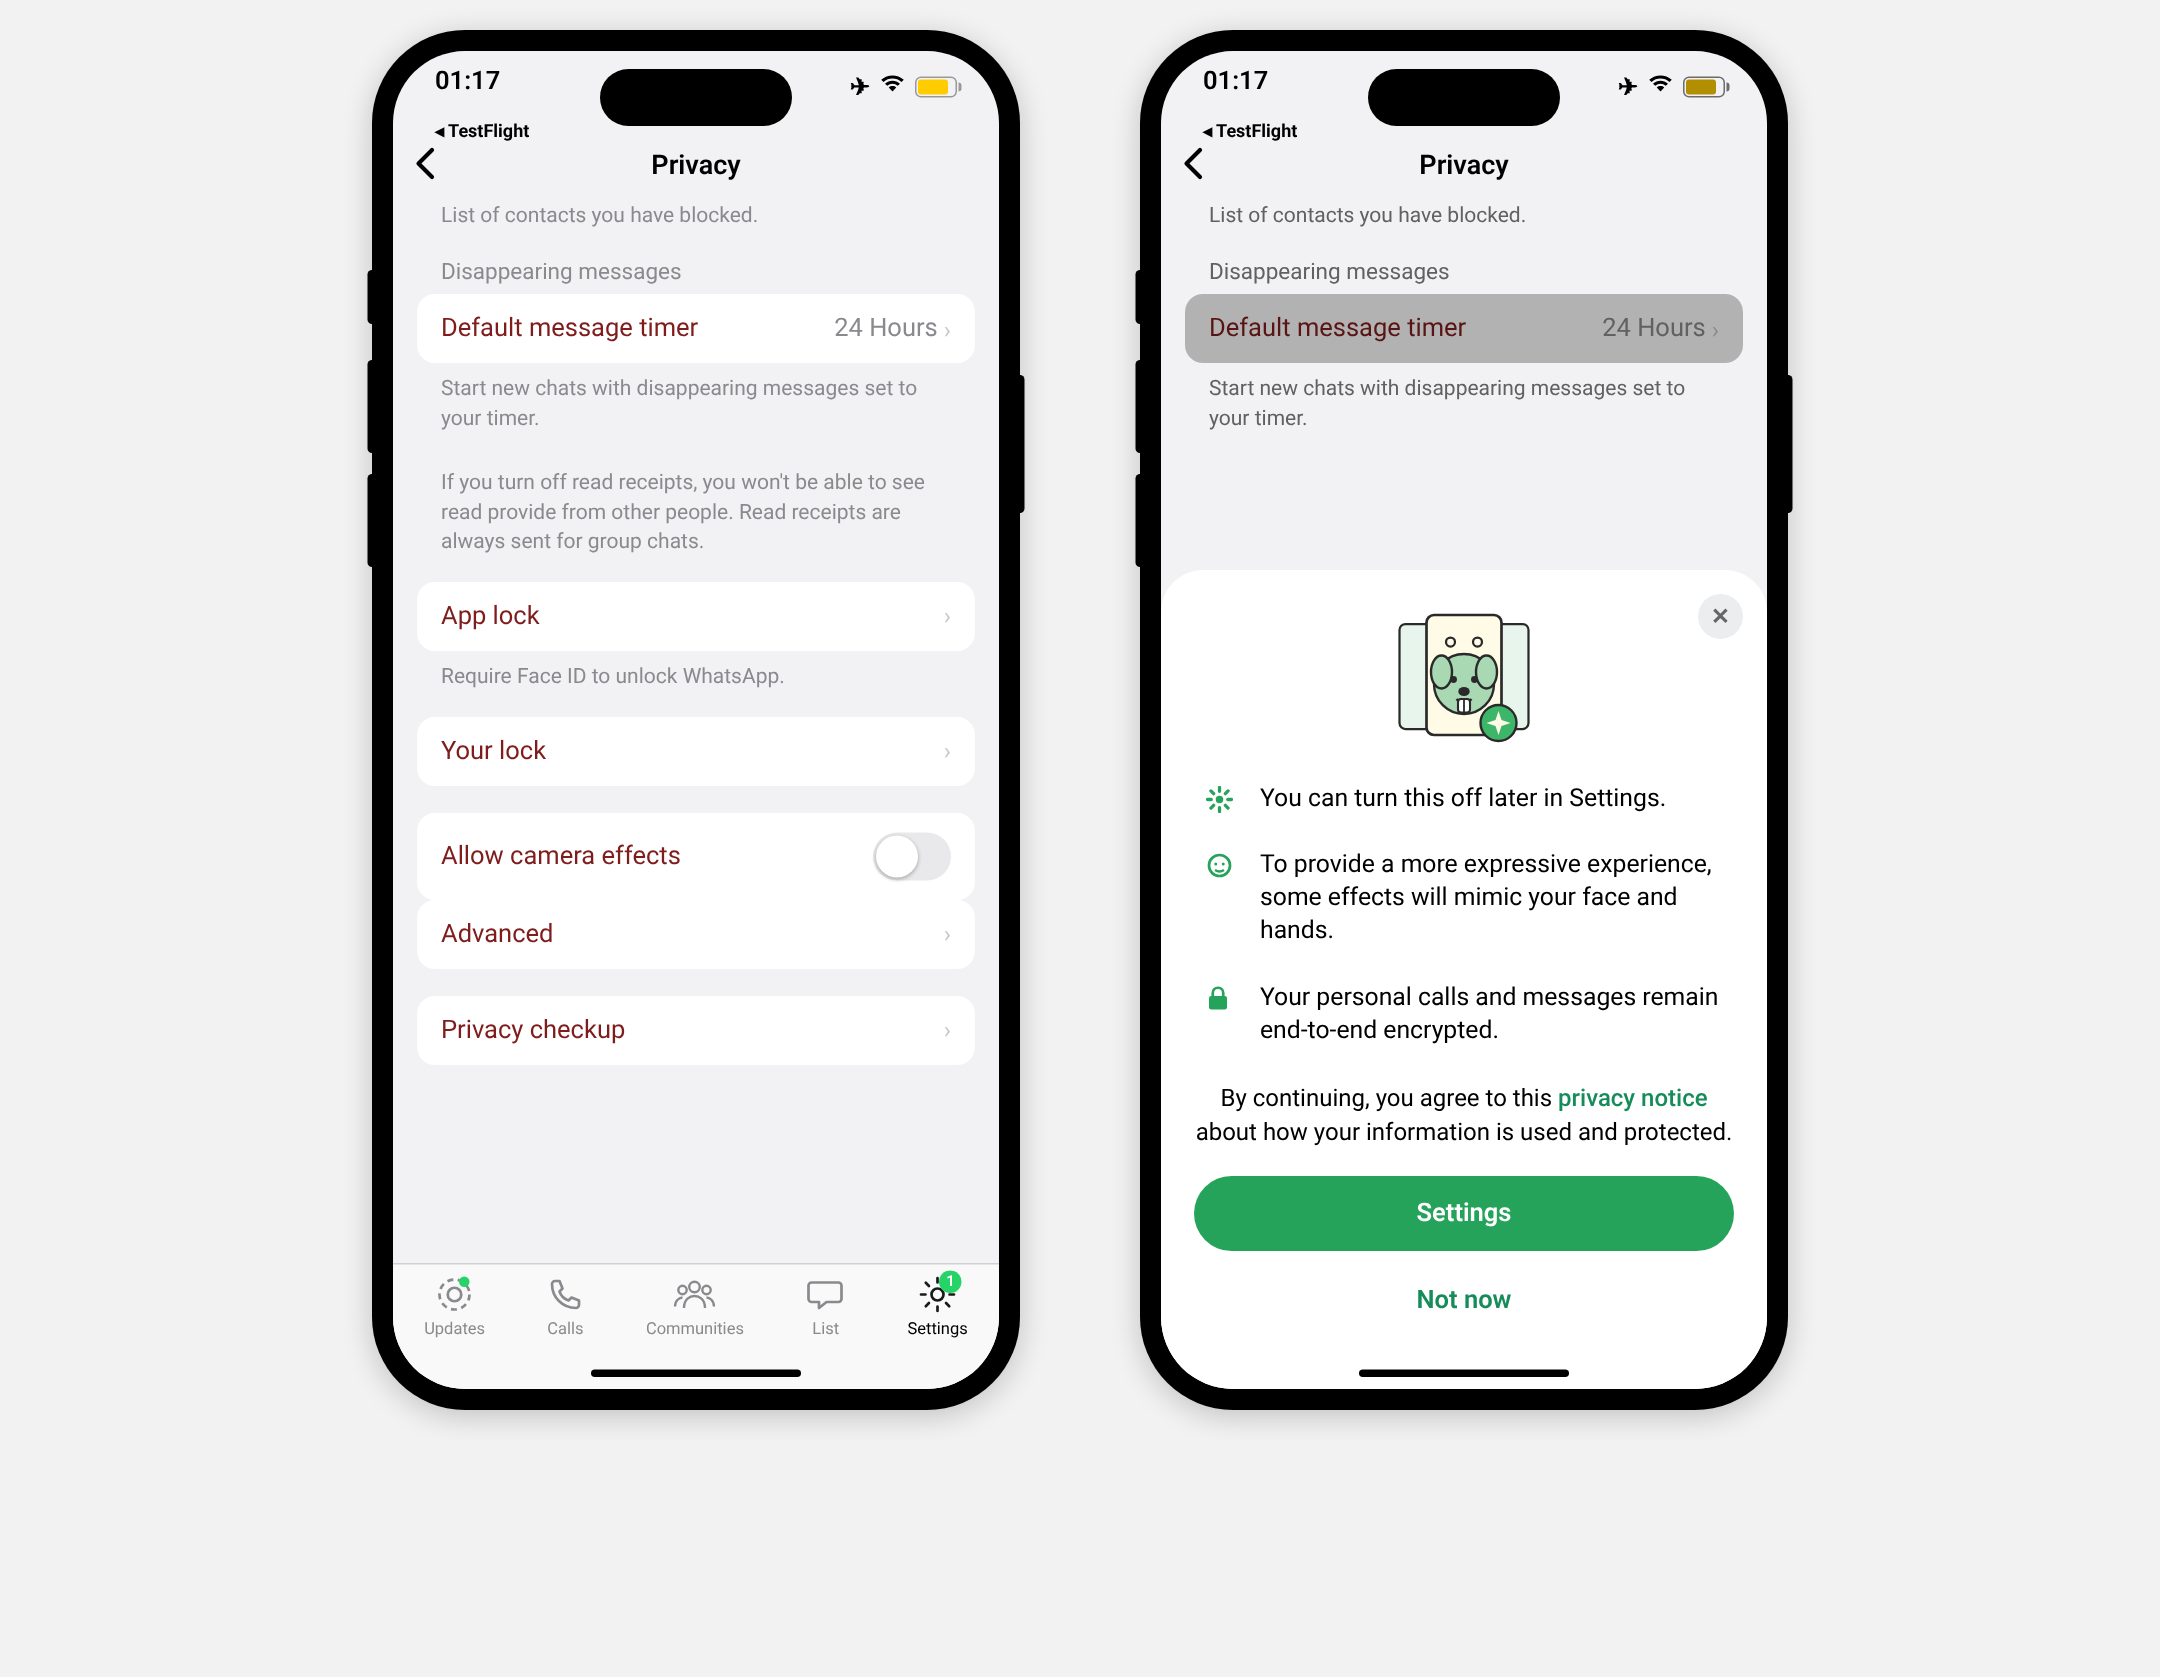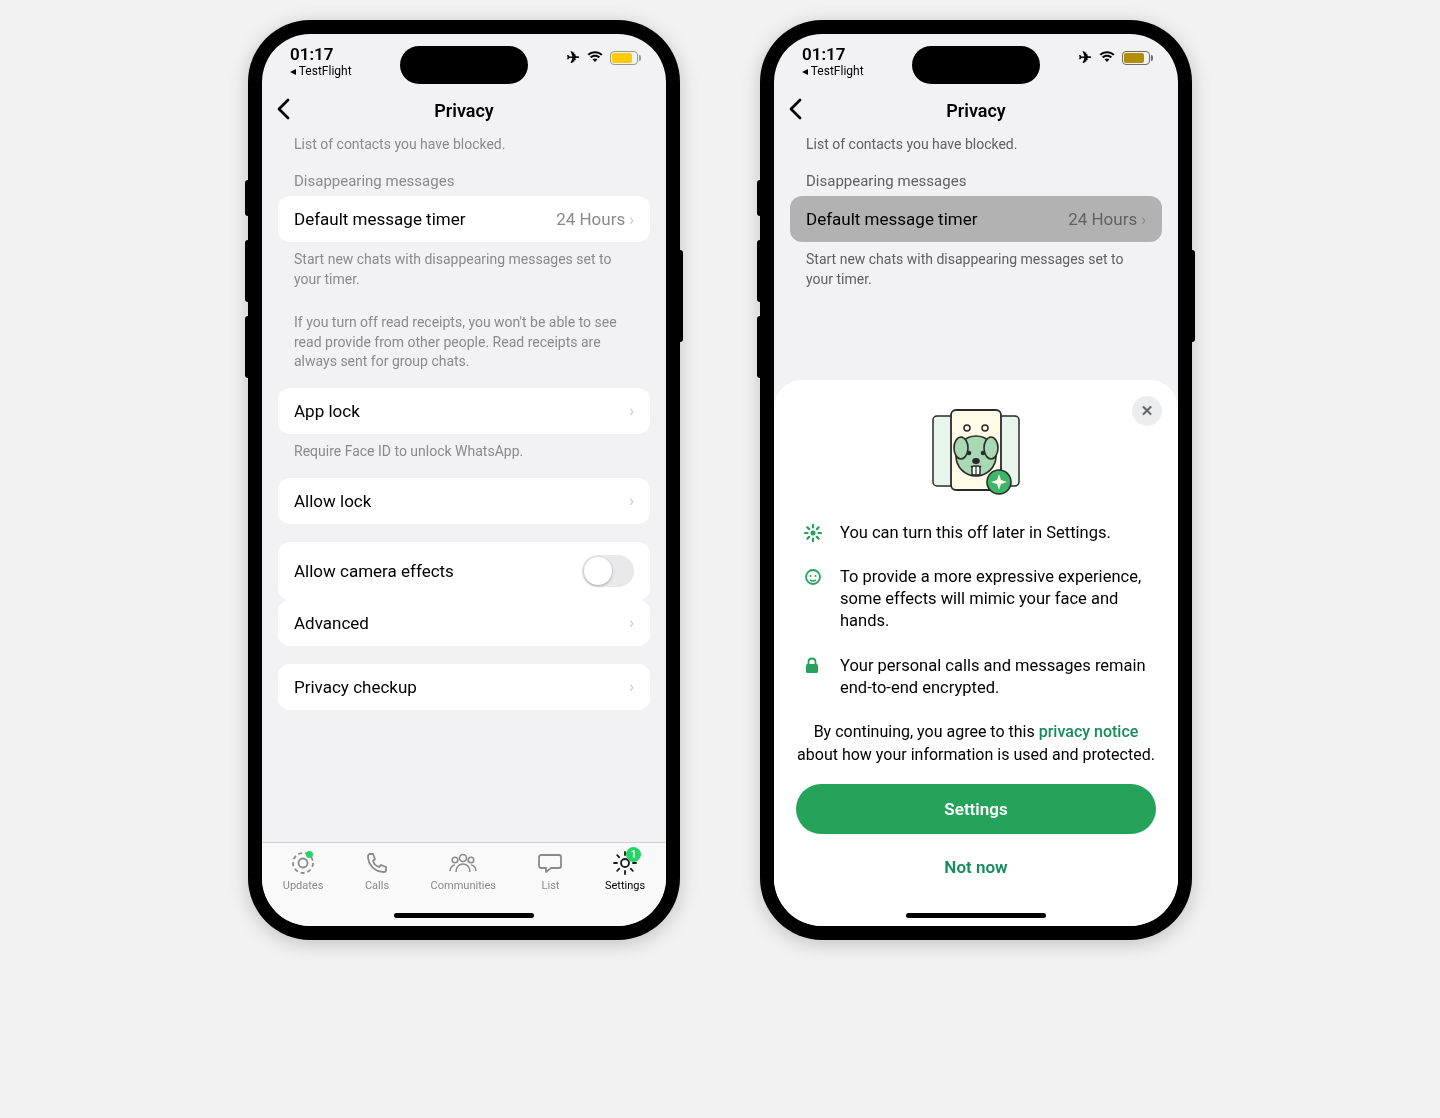--- a/index.html
+++ b/index.html
@@ -41,23 +41,23 @@
     width: 128px; height: 38px;
     background: #000; border-radius: 20px;
     z-index: 50;
   }
   .status-bar {
     height: 54px;
     display:flex; justify-content:space-between; align-items:flex-start;
     padding: 10px 28px 0;
     font-size: 16px; font-weight:600;
   }
-  .status-left { display:flex; flex-direction:column; gap:0; }
+  .status-left { display:flex; flex-direction:column; gap:16px; }
   .status-time { font-size:17px; font-weight:600; }
-  .status-back { font-size:12px; font-weight:400; }
+  .status-back { font-size:12px; font-weight:700; }
   .status-right { display:flex; gap:6px; align-items:center; padding-top:4px; }
   .airplane-icon { font-size:16px; }
   .wifi-icon { font-size:14px; }
   .battery {
     width:28px; height:14px; border:1.5px solid #999; border-radius:4px;
     position:relative; display:inline-block;
   }
   .battery::after {
     content:''; position:absolute; right:-4px; top:3px; width:2px; height:6px;
     background:#999; border-radius:0 2px 2px 0;
@@ -87,21 +87,21 @@
   .section-header {
     color:#8a8a8e; font-size:15px; padding:10px 16px 6px;
   }
   .row-group {
     background:#fff; border-radius:12px;
   }
   .row {
     display:flex; align-items:center; justify-content:space-between;
     padding: 13px 16px; font-size:17px;
   }
-  .row-label { color:#000000; }
+  .row-label { color:#7f1d1d; }
   .row-value { color:#8a8a8e; font-size:17px; display:flex; align-items:center; gap:4px; }
   .chevron { color:#c7c7cc; font-size:16px; }
   .footer-text {
     color:#8a8a8e; font-size:14px; padding:8px 16px 16px; line-height:1.4;
   }
   .learn-more { color:#168c5a; font-weight:500; }
 
   .toggle {
     width:52px; height:32px; border-radius:16px; position:relative;
   }
@@ -236,21 +236,21 @@
       <div class="row-group">
         <div class="row">
           <span class="row-label">App lock</span>
           <span class="chevron">›</span>
         </div>
       </div>
       <div class="footer-text">Require Face ID to unlock WhatsApp.</div>
 
       <div class="row-group">
         <div class="row">
-          <span class="row-label">Allow lock</span>
+          <span class="row-label">Your lock</span>
           <span class="chevron">›</span>
         </div>
       </div>
       <div style="height:18px"></div>
 
       <div class="row-group">
         <div class="row">
           <span class="row-label">Allow camera effects</span>
           <span class="toggle off">
               <span class="toggle-knob"></span>

